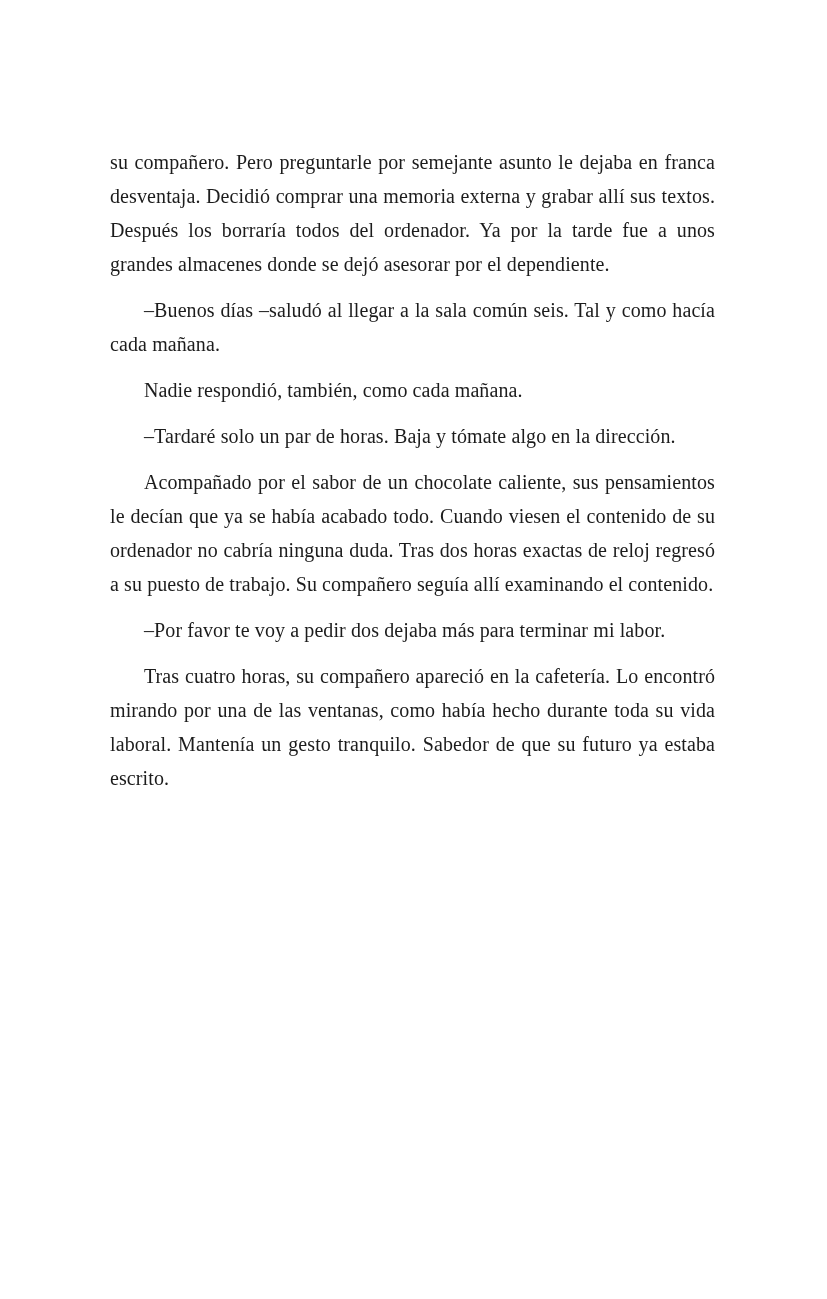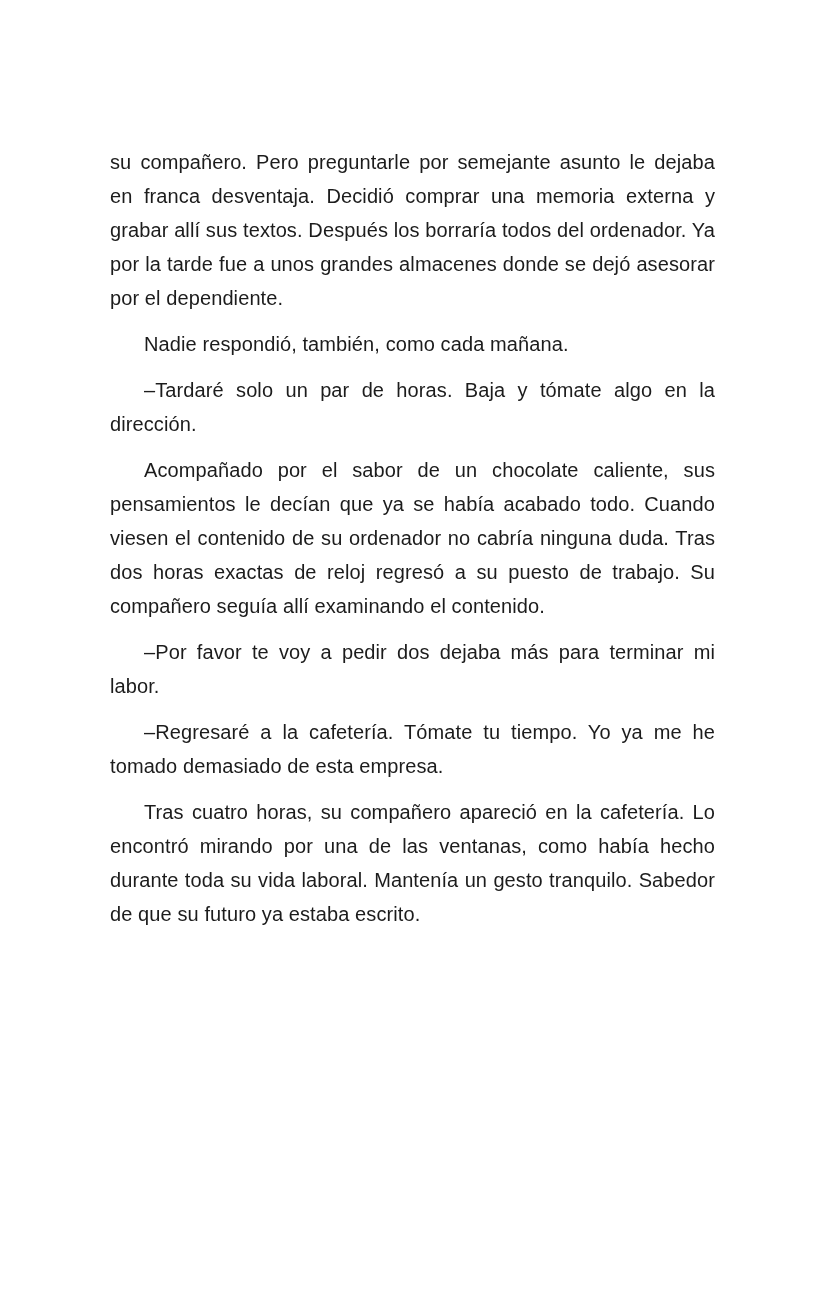--- a/index.html
+++ b/index.html
@@ -13,40 +13,40 @@
     height: 1299px;
     background: #ffffff;
     box-sizing: border-box;
     padding: 145px 112px 0 110px;
     overflow: hidden;
   }
   .text-block {
     width: 100%;
   }
   p.para {
-    font-family: Liberation Sans, sans-serif;
+    font-family: Liberation Serif, serif;
     font-size: 20px;
     line-height: 34px;
     font-weight: 400;
     color: #1c1c1c;
     text-align: justify;
     text-indent: 34px;
     margin: 0 0 12px 0;
     letter-spacing: 0.1px;
   }
   p.para.continuation {
     text-indent: 0;
   }
 </style>
 </head>
 <body>
 
 <div class="page">
   <div class="text-block">
     <p class="para continuation">su compañero. Pero preguntarle por semejante asunto le dejaba en franca desventaja. Decidió comprar una memoria externa y grabar allí sus textos. Después los borraría todos del ordenador. Ya por la tarde fue a unos grandes almacenes donde se dejó asesorar por el dependiente.</p>
+    <p class="para">–Buenos días –saludó al llegar a la sala común seis. Tal y como hacía cada mañana.</p>
     <p class="para">Nadie respondió, también, como cada mañana.</p>
     <p class="para">–Tardaré solo un par de horas. Baja y tómate algo en la dirección.</p>
     <p class="para">Acompañado por el sabor de un chocolate caliente, sus pensamientos le decían que ya se había acabado todo. Cuando viesen el contenido de su ordenador no cabría ninguna duda. Tras dos horas exactas de reloj regresó a su puesto de trabajo. Su compañero seguía allí examinando el contenido.</p>
     <p class="para">–Por favor te voy a pedir dos dejaba más para terminar mi labor.</p>
-    <p class="para">–Regresaré a la cafetería. Tómate tu tiempo. Yo ya me he tomado demasiado de esta empresa.</p>
     <p class="para">Tras cuatro horas, su compañero apareció en la cafetería. Lo encontró mirando por una de las ventanas, como había hecho durante toda su vida laboral. Mantenía un gesto tranquilo. Sabedor de que su futuro ya estaba escrito.</p>
   </div>
 </div>
 
 </body></html>

